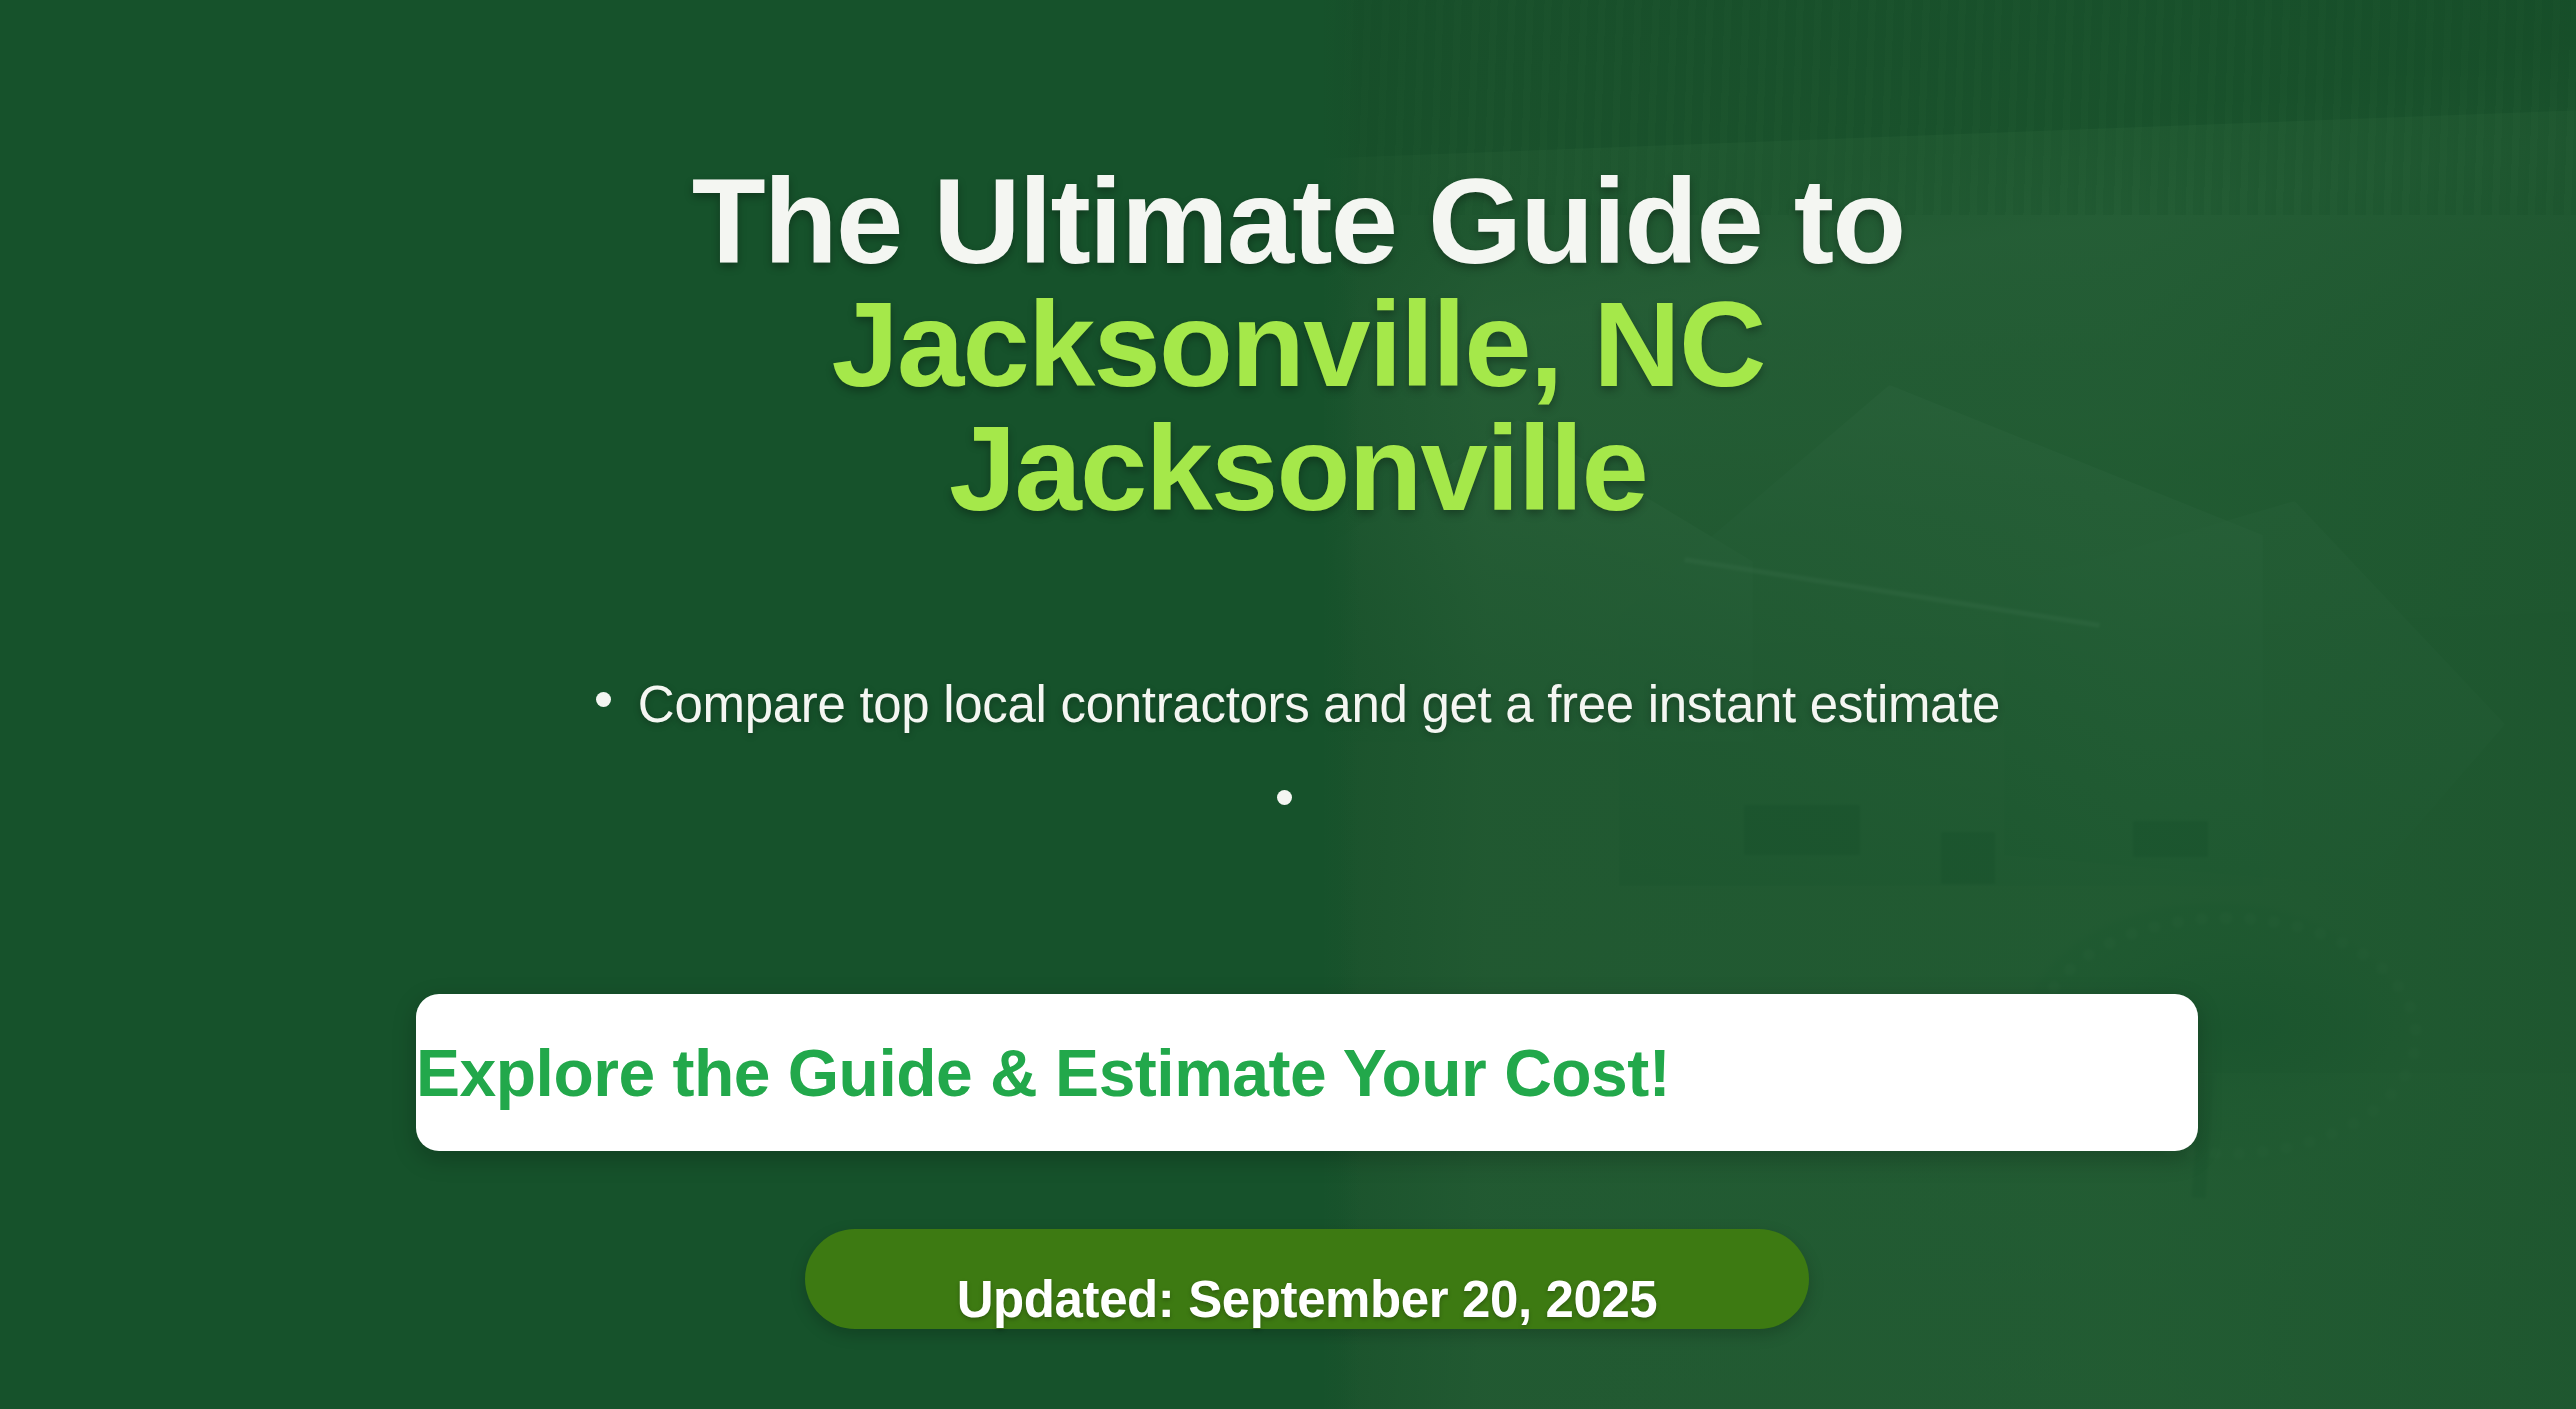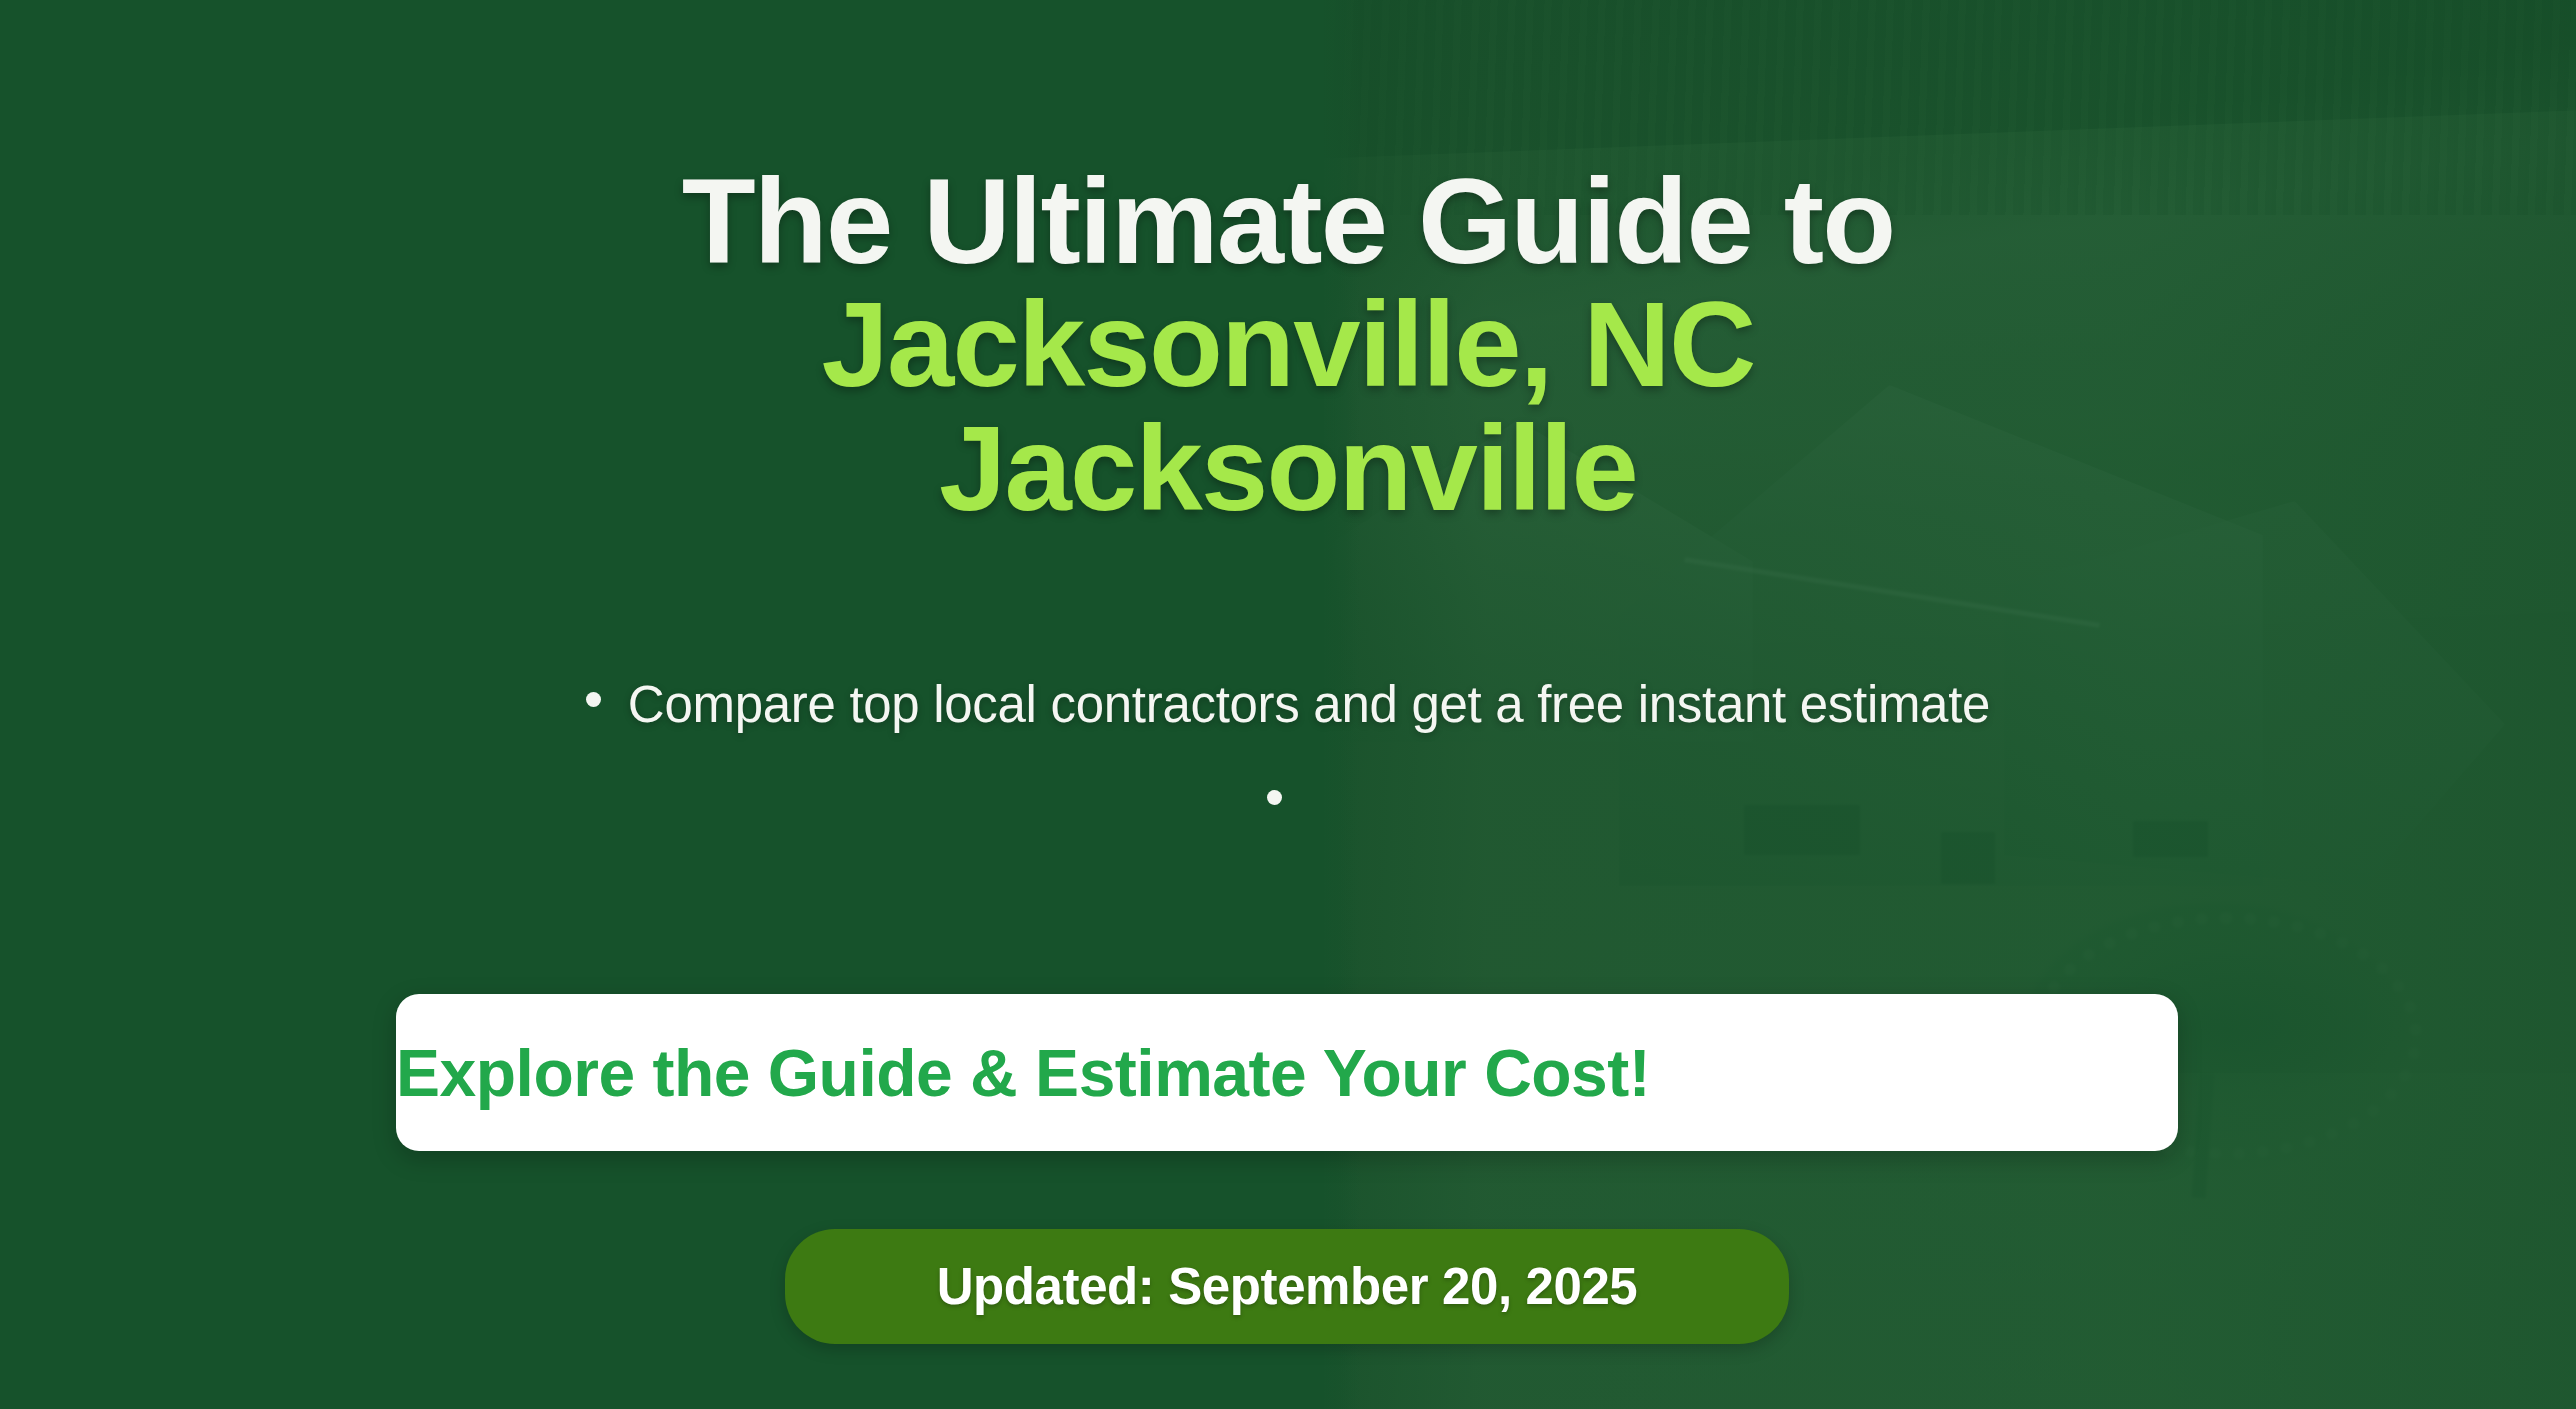--- a/index.html
+++ b/index.html
@@ -105,21 +105,21 @@
         rgba(24,88,47,.835) 805px,
         rgba(22,84,44,.86) 1252px);
   }
   
   .seam{
     position:absolute;left:1306px;top:0;width:54px;height:1410px;
     background:linear-gradient(90deg, #16522B 0%, rgba(22,82,43,.55) 55%, rgba(22,82,43,0) 100%);
   }
 
   
-  .content{position:absolute;inset:0;}
+  .content{position:absolute;inset:0;margin-left:20px;}
 
   .title{
     position:absolute;left:0;right:0;top:79px;
     text-align:center;
     font-weight:700;
     font-size:121px;
     line-height:1.02;
     letter-spacing:-1.8px;
     color:#F4F6F2;
     text-shadow:0 3.6px 9px rgba(0,0,0,.30);
@@ -158,23 +158,23 @@
     border:none;cursor:pointer;padding:0;
     font-family:inherit;
   }
   .cta span{
     color:#22A84B;font-size:66px;font-weight:700;letter-spacing:-0.5px;
     white-space:nowrap;
   }
 
   .badge{
     position:absolute;left:785px;top:1229px;
-    width:1004px;height:115px;
+    width:1004px;height:100px;
     background:#3D7A12;border-radius:50px;
-    display:flex;align-items:center;justify-content:center;
+    display:flex;align-items:flex-end;justify-content:center;
     box-shadow:0 5.4px 16px rgba(0,0,0,.20);
   }
   .badge span{
     color:#FFFFFF;font-size:51px;font-weight:700;letter-spacing:-0.4px;
     white-space:nowrap;text-shadow:0 1.8px 4.5px rgba(0,0,0,.25);
   }
 </style>
 </head>
 <body>
 

